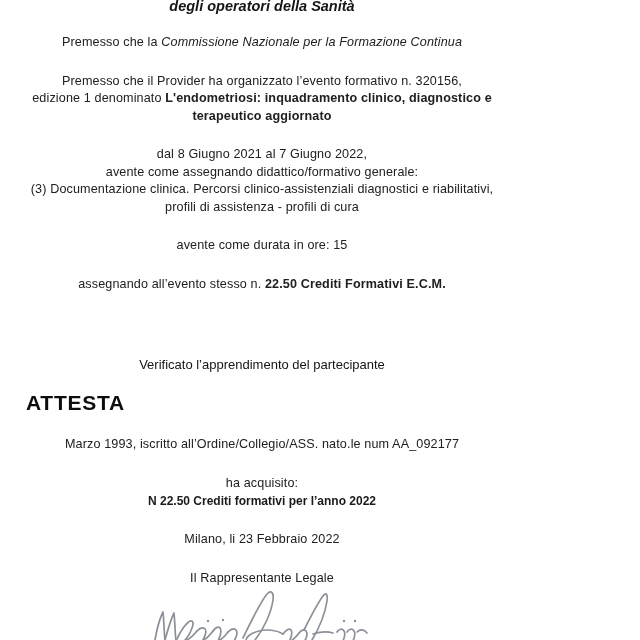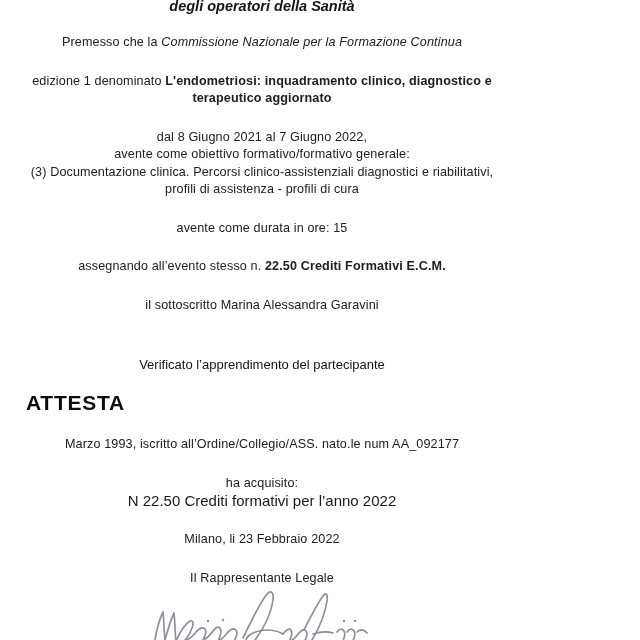--- a/index.html
+++ b/index.html
@@ -68,22 +68,22 @@
   .verificato {
     text-align: center;
     font-size: 13px;
     font-weight: normal;
     line-height: 18px;
     color: #141414;
   }
 
   .credits-line {
     text-align: center;
-    font-size: 15px;
-    font-weight: normal;
+    font-size: 12px;
+    font-weight: bold;
     line-height: 18px;
   }
 
   .sig-wrap {
     position: absolute;
     left: 0;
     right: 0;
     bottom: -12px;
     height: 64px;
     overflow: hidden;
@@ -105,52 +105,50 @@
 
   <div class="block">
     <div class="line">
       <span>Premesso che la </span><span class="it">Commissione Nazionale per la Formazione Continua</span>
     </div>
   </div>
 
   <div class="gap-lg"></div>
 
   <div class="block">
+    <div class="line">Premesso che il Provider ha organizzato l’evento formativo n. 320156,</div>
     <div class="line">
       <span>edizione 1 denominato </span><span class="bd">L'endometriosi: inquadramento clinico, diagnostico e terapeutico aggiornato</span>
     </div>
   </div>
 
   <div class="gap-lg"></div>
 
   <div class="block">
     <div class="line">dal 8 Giugno 2021 al 7 Giugno 2022,</div>
-    <div class="line">avente come obiettivo formativo/formativo generale:</div>
+    <div class="line">avente come assegnando didattico/formativo generale:</div>
     <div class="line">(3) Documentazione clinica. Percorsi clinico-assistenziali diagnostici e riabilitativi, profili di assistenza - profili di cura</div>
   </div>
 
   <div class="gap-lg"></div>
 
   <div class="block">
     <div class="line">avente come durata in ore: 15</div>
   </div>
 
   <div class="gap-lg"></div>
 
   <div class="block">
     <div class="line">
       <span>assegnando all’evento stesso n. </span><span class="bd">22.50 Crediti Formativi E.C.M.</span>
     </div>
   </div>
 
   <div class="gap-lg"></div>
 
-  <div class="block">
-    <div class="line">il sottoscritto Marina Alessandra Garavini</div>
-  </div>
 
   <div class="gap-lg"></div>
 
 
   <div class="gap-lg"></div>
 
   <div class="block">
     <div class="verificato">Verificato l’apprendimento del partecipante</div>
   </div>
 

